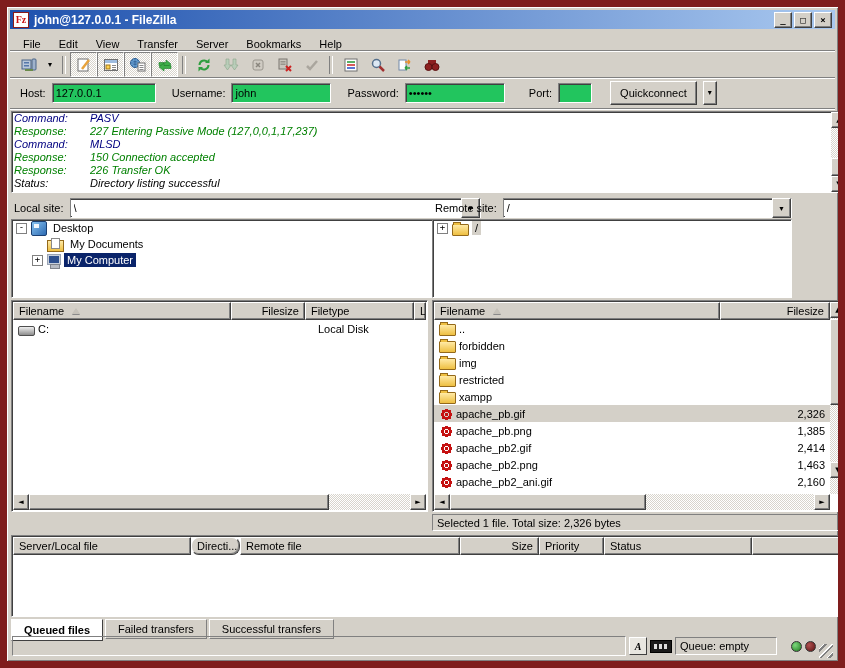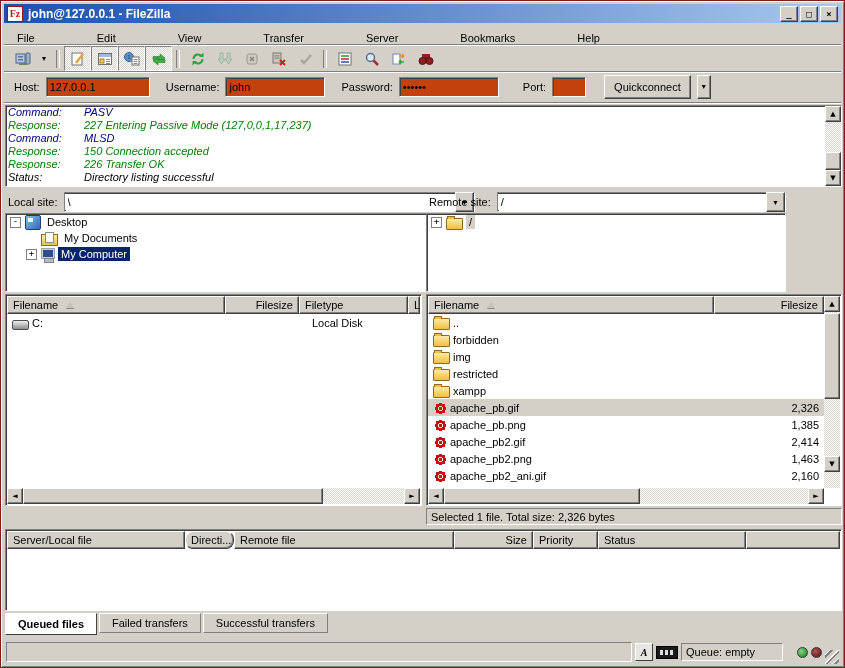--- a/index.html
+++ b/index.html
@@ -1,47 +1,47 @@
 <!DOCTYPE html>
 <html><head>
 <meta charset="utf-8">
 <style>
   html,body{margin:0;padding:0;background:#777;}
   #app{position:relative;width:845px;height:668px;background:#d4d0c8;
        font-family:"Liberation Sans","DejaVu Sans",sans-serif;font-size:11px;color:#000;
-       border:1px solid #7f1d1d;box-shadow:inset 1px 1px 0 #fff,inset -1px -1px 0 #808080;
+       border:7px solid #7f1d1d;box-shadow:inset 1px 1px 0 #fff,inset -1px -1px 0 #808080;
        overflow:hidden;box-sizing:border-box;}
   
   .rz{background:#d4d0c8;border:1px solid;border-color:#fff #404040 #404040 #fff;box-shadow:inset -1px -1px 0 #808080;}
   .trk{background:#f1efe9;background-image:repeating-conic-gradient(#ffffff 0% 25%,#d8d4cc 0% 50%);background-size:2px 2px;}
   
   .titlebar{position:absolute;left:3px;top:3px;right:3px;height:19px;
     background:linear-gradient(90deg,#1d50ad,#a9c8ef);display:flex;align-items:center;padding:0 3px;}
   .fzicon{width:14px;height:14px;background:#fff;border:1px solid #8b1a1a;color:#c11;
     font-weight:bold;font-size:10px;line-height:13px;text-align:center;font-family:"Liberation Serif",serif;}
   .wtitle{color:#fff;font-weight:bold;font-size:12px;margin-left:5px;white-space:nowrap;}
   .tbtns{margin-left:auto;display:flex;gap:2px;}
   .tbtn-sys{width:16px;height:14px;display:flex;align-items:center;justify-content:center;
     font-size:9px;font-weight:bold;font-family:"DejaVu Sans Mono",monospace;}
   
-  .menubar{position:absolute;left:3px;top:23px;right:3px;height:28px;display:flex;align-items:center;padding-left:4px;gap:44px;}
+  .menubar{position:absolute;left:3px;top:23px;right:3px;height:28px;display:flex;align-items:center;padding-left:4px;}
   .mitem{padding:3px 9px;}
   .groove{position:absolute;left:3px;right:3px;height:0;border-top:1px solid #808080;border-bottom:1px solid #fff;}
   
   .toolbar{position:absolute;left:3px;top:45px;right:3px;height:25px;display:flex;align-items:center;padding-left:5px;}
   .tsep{width:2px;height:18px;border-left:1px solid #808080;border-right:1px solid #fff;margin:0 4px;}
   .tbtn{width:25px;height:23px;display:flex;align-items:center;justify-content:center;border:1px solid transparent;}
   .tbtn.pressed{border-color:#808080 #fff #fff #808080;background-image:repeating-conic-gradient(#ffffff 0% 25%,#d8d4cc 0% 50%);background-size:2px 2px;}
   .tbtn.narrow{width:14px;}
   .tbtn svg{display:block;}
   .ddglyph{font-size:8px;}
   
   .quickbar{position:absolute;left:3px;top:71px;right:3px;height:29px;display:flex;align-items:center;padding-left:10px;gap:6px;}
   .qlabel{white-space:nowrap;}
-  .qinput{height:20px;box-sizing:border-box;background:#c2410c;border:1px solid;border-color:#808080 #fff #fff #808080;
+  .qinput{height:20px;box-sizing:border-box;background:#22c55e;border:1px solid;border-color:#808080 #fff #fff #808080;
     box-shadow:inset 1px 1px 0 #404040;padding:0 3px;font:11px "Liberation Sans",sans-serif;outline:none;}
   .btn{height:22px;padding:0 9px;display:flex;align-items:center;justify-content:center;cursor:default;}
   
   .log{position:absolute;left:4px;top:104px;width:837px;height:82px;box-sizing:border-box;background:#fff;
     border:1px solid;border-color:#808080 #fff #fff #808080;box-shadow:inset 1px 1px 0 #404040;overflow:hidden;}
   .logline{display:flex;height:13px;line-height:13px;padding-left:2px;white-space:nowrap;font-style:italic;}
   .loglabel{width:76px;flex:none;}
   .command{color:#000080;}.response{color:#008000;}.status{color:#000;}
   
   .sbtn{position:absolute;width:16px;height:16px;background:#d4d0c8;border:1px solid;border-color:#fff #404040 #404040 #fff;

